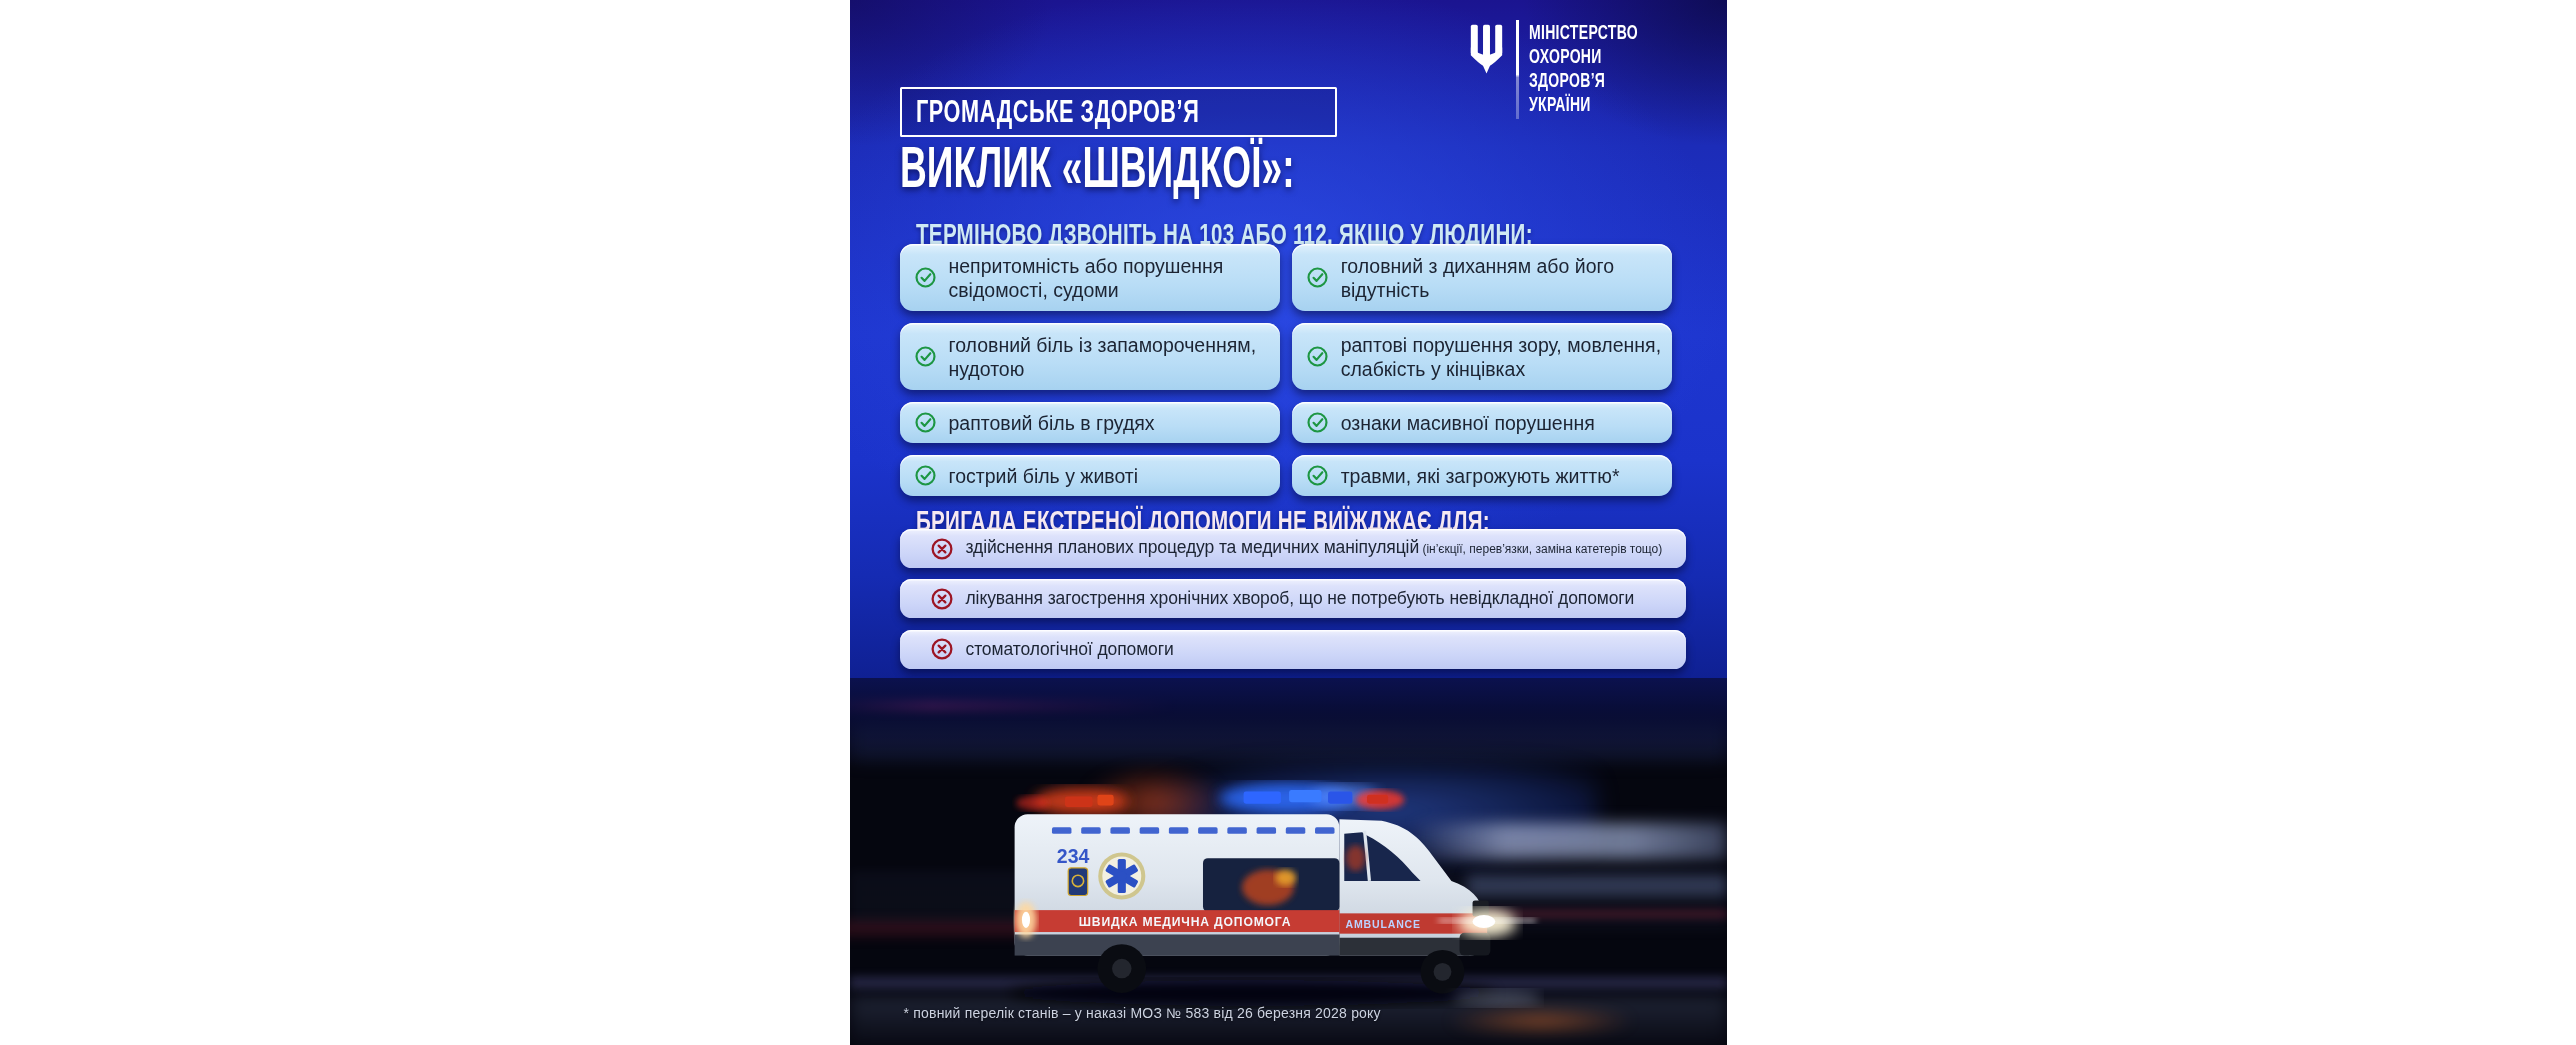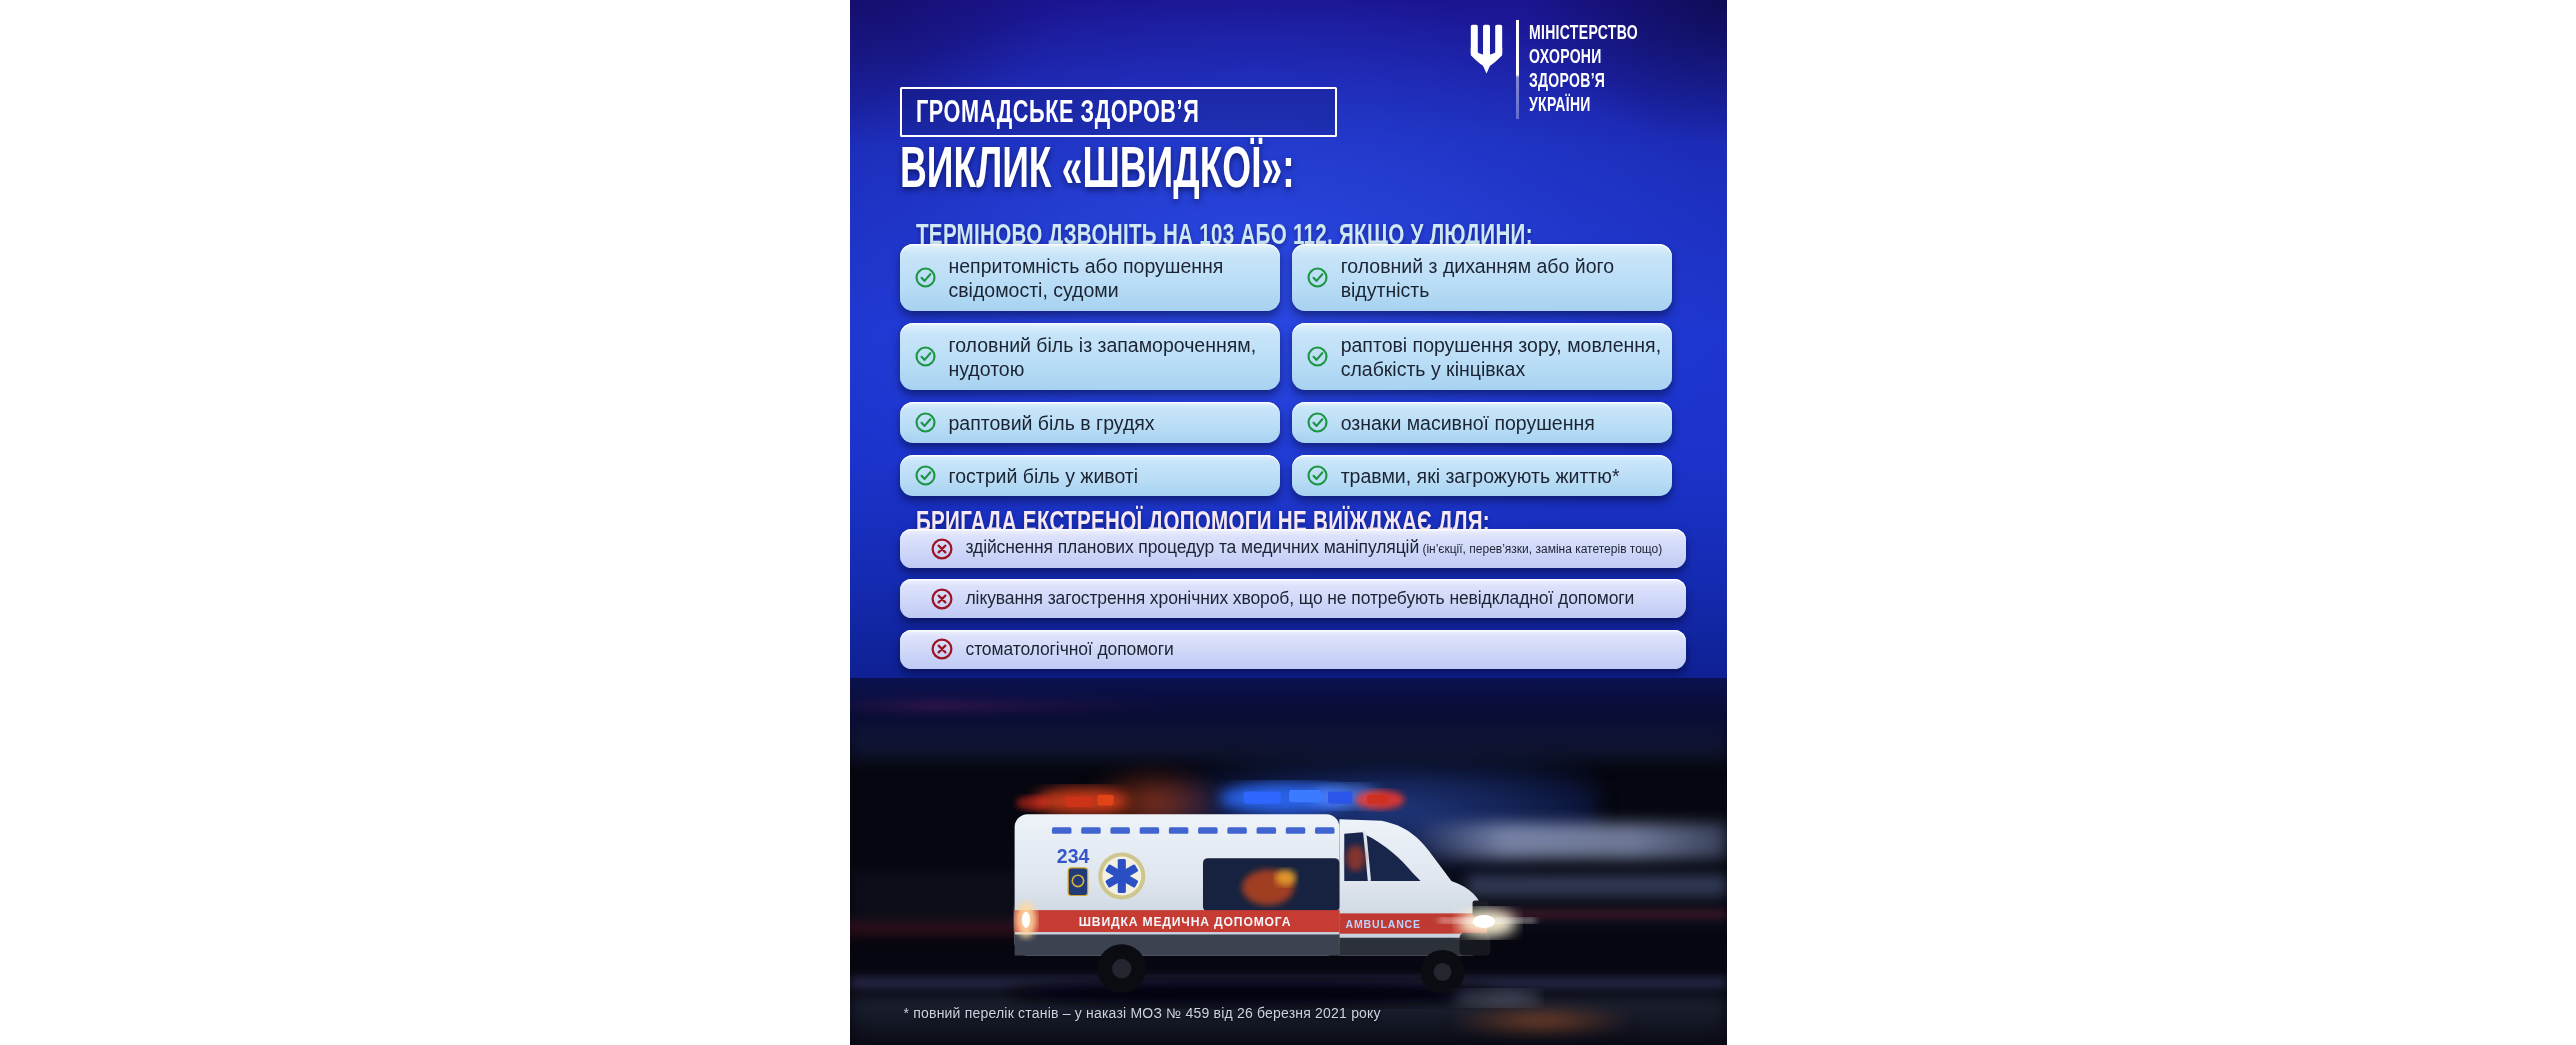--- a/index.html
+++ b/index.html
@@ -352,16 +352,16 @@
         <ellipse cx="40" cy="28" rx="20" ry="9" fill="#ff3022" opacity=".5" filter="url(#b4)"></ellipse>
         <ellipse cx="600" cy="176" rx="36" ry="17" fill="#fff6d8" opacity=".95" filter="url(#b8)"></ellipse>
         <ellipse cx="596" cy="174" rx="14" ry="8" fill="#ffffff"></ellipse>
         <rect x="540" y="170" width="120" height="6" fill="#ffffff" opacity=".55" filter="url(#b4)"></rect>
         <ellipse cx="612" cy="268" rx="55" ry="10" fill="#aab6d0" opacity=".3" filter="url(#b8)"></ellipse>
       </svg>
 
       <div class="topfade"></div>
     </div>
 
-    <div class="footnote">* повний перелік станів – у наказі МОЗ № 459 від 26 березня 2021 року</div>
+    <div class="footnote">* повний перелік станів – у наказі МОЗ № 583 від 26 березня 2028 року</div>
   </div>
 </div>
 
 
 </body></html>

